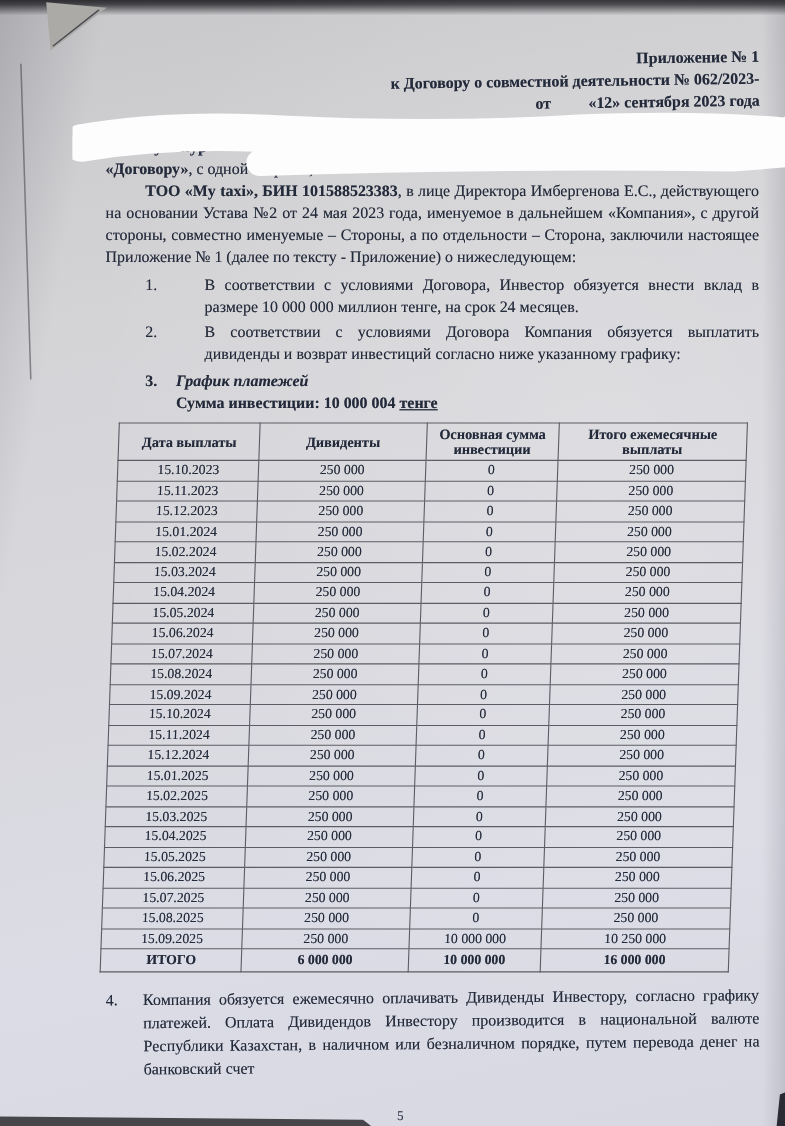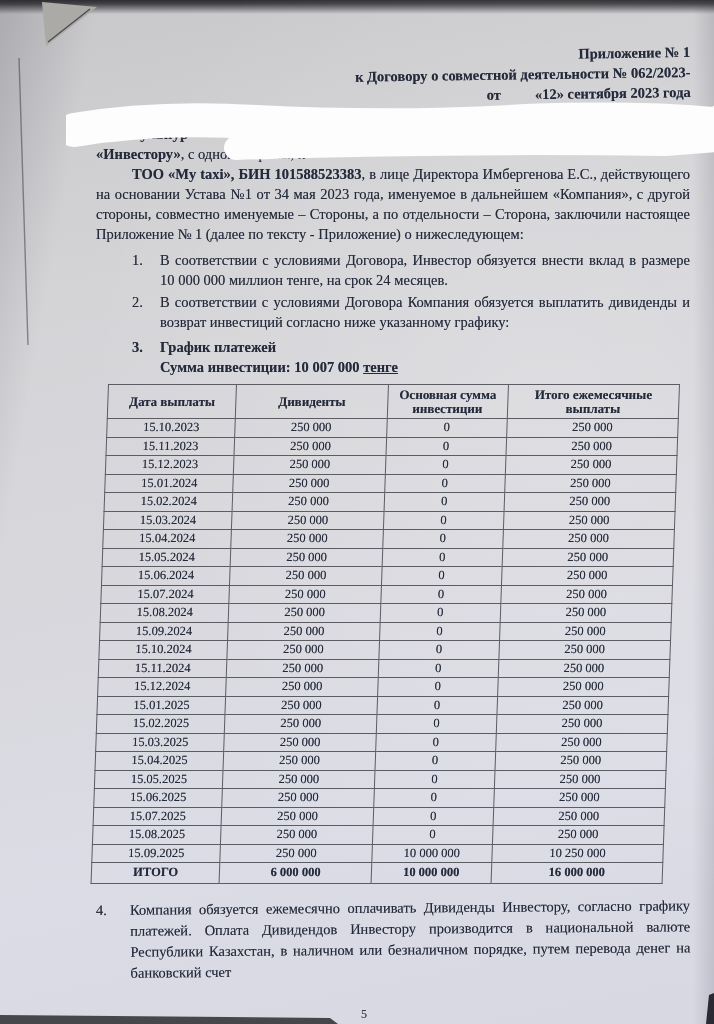--- a/index.html
+++ b/index.html
@@ -38,26 +38,26 @@
   .redaction svg{ position:absolute; left:-30px; top:-16px; z-index:2; }
 
   .investor-line{ }
   .para{ text-align:justify; }
   .indent{ text-indent:36px; }
   b{ font-weight:bold; }
 
   .clauses{ margin-top:6px; }
   .clause{ display:flex; margin-top:2px; }
   .clause .num{ width:28px; padding-left:36px; box-sizing:content-box; flex:0 0 auto; }
-  .clause .txt{ flex:1; text-align:justify; }
+  .clause .txt{ flex:1; text-align:justify;margin-left:26px; }
 
   .schedule{ margin-top:5px; }
   .schedule .row{ display:flex; }
   .schedule .num{ width:28px; padding-left:36px; flex:0 0 auto; box-sizing:content-box; font-weight:bold; }
-  .schedule .title{ font-weight:bold; }
+  .schedule .title{ font-weight:bold;font-style:italic; }
   .schedule .sub{ padding-left:64px; font-weight:bold; }
   .u{ text-decoration:underline;text-align:center; }
 
   table.pay{
     margin:7px 0 0 12px; width:572px;
     border-collapse:collapse;
     transform:skewX(-2deg); transform-origin:0 0;
     font-size:12.5px;
   }
   table.pay td, table.pay th{
@@ -99,41 +99,41 @@
   <div class="redaction">
     <span class="fragment">ва Гульнур</span>
     <svg width="660" height="96" viewBox="0 0 660 96">
       <ellipse cx="10" cy="48" rx="24" ry="12" fill="#fdfdfd"></ellipse>
       <path d="M 8 44 Q 90 30 190 36 Q 330 43 460 35 Q 570 31 648 38" stroke="#fdfdfd" stroke-width="34" stroke-linecap="round" fill="none"></path>
       <path d="M 170 62 Q 380 55 600 58 L 650 54" stroke="#fdfdfd" stroke-width="24" stroke-linecap="round" fill="none"></path>
       <path d="M 638 36 L 660 18" stroke="#fdfdfd" stroke-width="13" stroke-linecap="round" fill="none"></path>
     </svg>
   </div>
 
-  <div class="investor-line"><b>«Инвестору»</b><span>, с одной стороны, и</span></div>
-
-  <div class="para indent"><b>ТОО «My taxi», БИН 101588523383</b><span>, в лице Директора Имбергенова Е.С., действующего на основании Устава №1 от 34 мая 2023 года, именуемое в дальнейшем «Компания», с другой стороны, совместно именуемые – Стороны, а по отдельности – Сторона, заключили настоящее Приложение № 1 (далее по тексту - Приложение) о нижеследующем:</span></div>
+  <div class="investor-line"><b>«Договору»</b><span>, с одной стороны, и</span></div>
+
+  <div class="para indent"><b>ТОО «My taxi», БИН 101588523383</b><span>, в лице Директора Имбергенова Е.С., действующего на основании Устава №2 от 24 мая 2023 года, именуемое в дальнейшем «Компания», с другой стороны, совместно именуемые – Стороны, а по отдельности – Сторона, заключили настоящее Приложение № 1 (далее по тексту - Приложение) о нижеследующем:</span></div>
 
   <div class="clauses">
     <div class="clause">
       <span class="num">1.</span>
       <span class="txt">В соответствии с условиями Договора, Инвестор обязуется внести вклад в размере 10 000 000 миллион тенге, на срок 24 месяцев.</span>
     </div>
     <div class="clause">
       <span class="num">2.</span>
       <span class="txt">В соответствии с условиями Договора Компания обязуется выплатить дивиденды и возврат инвестиций согласно ниже указанному графику:</span>
     </div>
   </div>
 
   <div class="schedule">
     <div class="row">
       <span class="num">3.</span>
       <span class="title">График платежей</span>
     </div>
-    <div class="sub"><span>Сумма инвестиции: 10 007 000 </span><span class="u">тенге</span></div>
+    <div class="sub"><span>Сумма инвестиции: 10 000 004 </span><span class="u">тенге</span></div>
   </div>
 
   <table class="pay">
     <colgroup>
       <col style="width:22.5%">
         <col style="width:26.5%">
         <col style="width:21%">
         <col style="width:30%">
     </colgroup>
     <thead>

